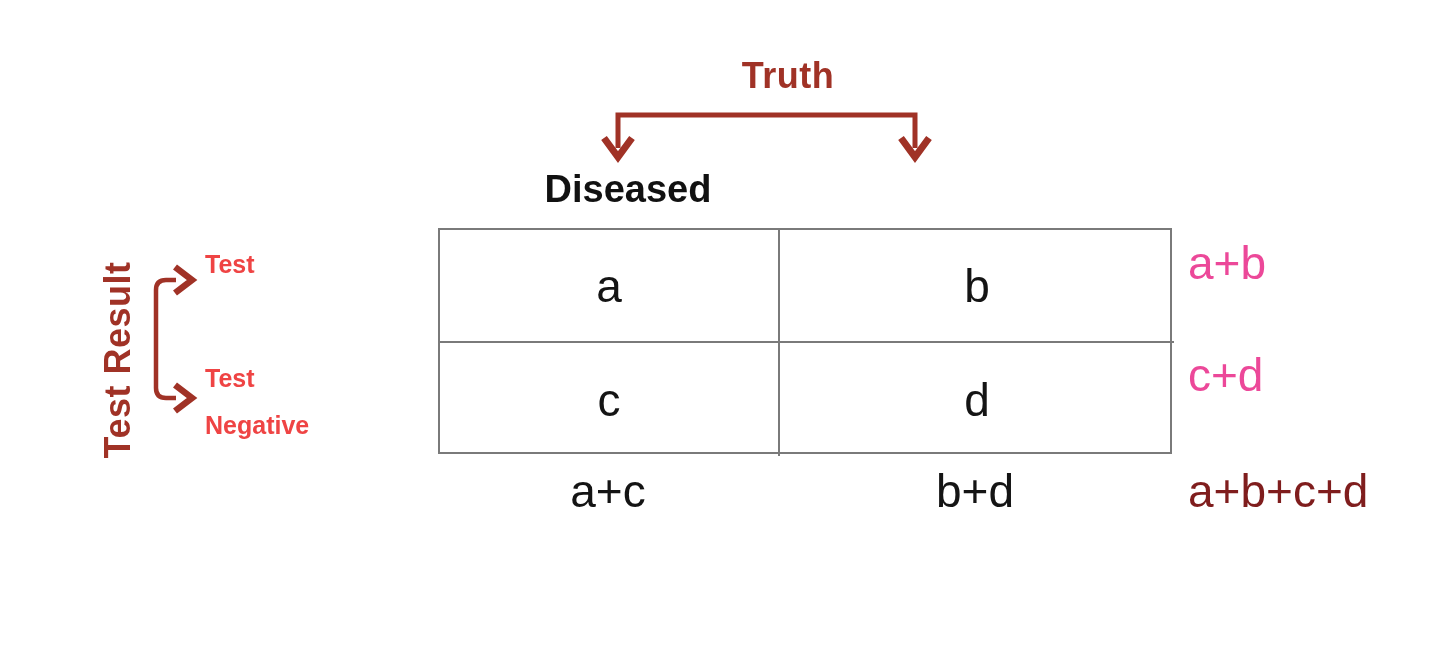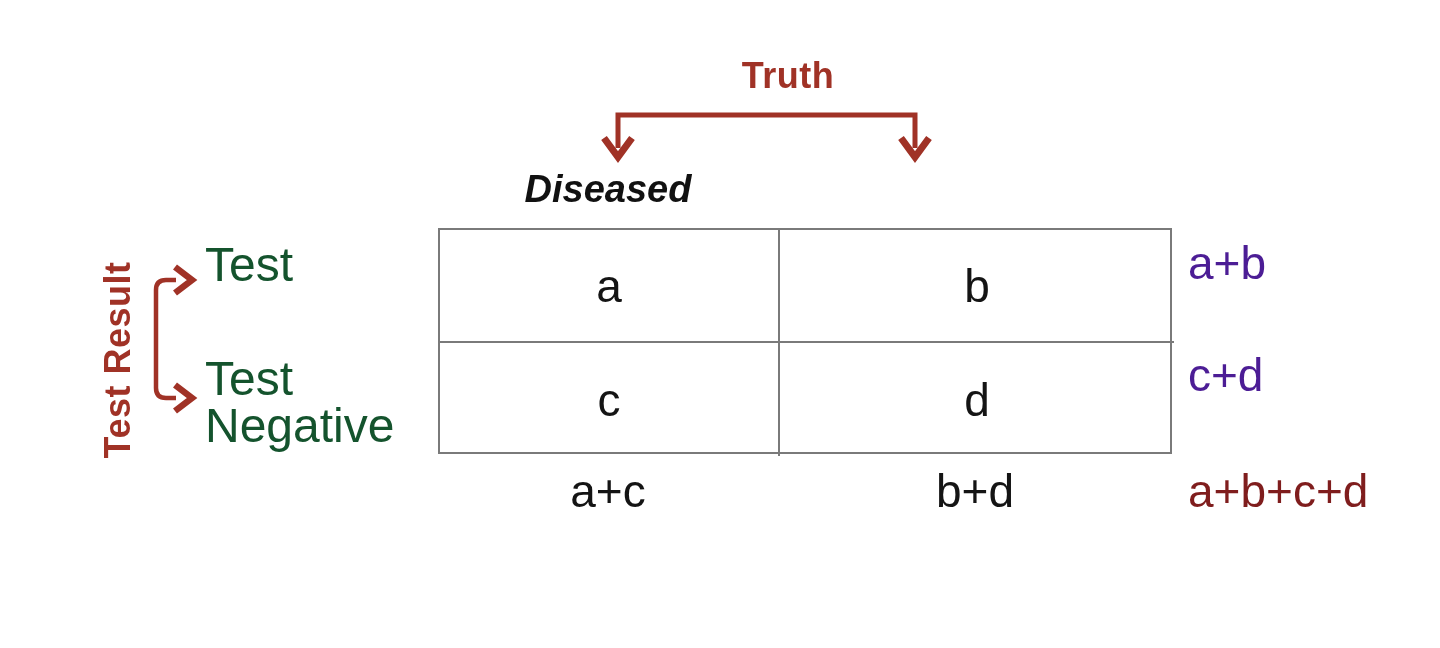--- a/index.html
+++ b/index.html
@@ -36,21 +36,21 @@
     height: 648px;
     pointer-events: none;
   }
   .col-header {
     top: 168px;
     text-align: center;
     font-size: 38px;
     font-weight: bold;
     color: #111111;
   }
-  .col-header.c1 { left: 438px; width: 340px; font-style: italic; }
+  .col-header.c1 { left: 458px; width: 340px; }
   .col-header.c2 { left: 778px; width: 394px; }
 
   
   .matrix {
     left: 438px;
     top: 228px;
     width: 734px;
     height: 226px;
     display: grid;
     grid-template-columns: 340px 394px;
@@ -68,21 +68,21 @@
     box-sizing: border-box;
   }
   .matrix .cell.col1 { border-right: 2px solid #7a7a7a; }
   .matrix .cell.row1 { border-bottom: 2px solid #7a7a7a; }
 
   
   .row-total {
     left: 1188px;
     font-size: 46px;
     line-height: 46px;
-    color: #4c1d95;
+    color: #ec4899;
     white-space: nowrap;
   }
   .row-total.r1 { top: 240px; }
   .row-total.r2 { top: 352px; }
   .col-total {
     top: 468px;
     text-align: center;
     font-size: 46px;
     line-height: 46px;
     color: #141414;
@@ -109,23 +109,23 @@
     font-size: 36px;
     font-weight: bold;
     color: #A03226;
     transform: rotate(-90deg);
     transform-origin: center center;
     white-space: nowrap;
     letter-spacing: 0.5px;
   }
   .row-header {
     left: 205px;
-    font-size: 48px;
-    font-weight: normal;
-    color: #14532d;
+    font-size: 25px;
+    font-weight: bold;
+    color: #ef4444;
     line-height: 47px;
     white-space: nowrap;
   }
   .row-header.r1 { top: 241px; }
   .row-header.r2 { top: 355px; }
 </style>
 </head>
 <body>
 
 <div class="canvas">

